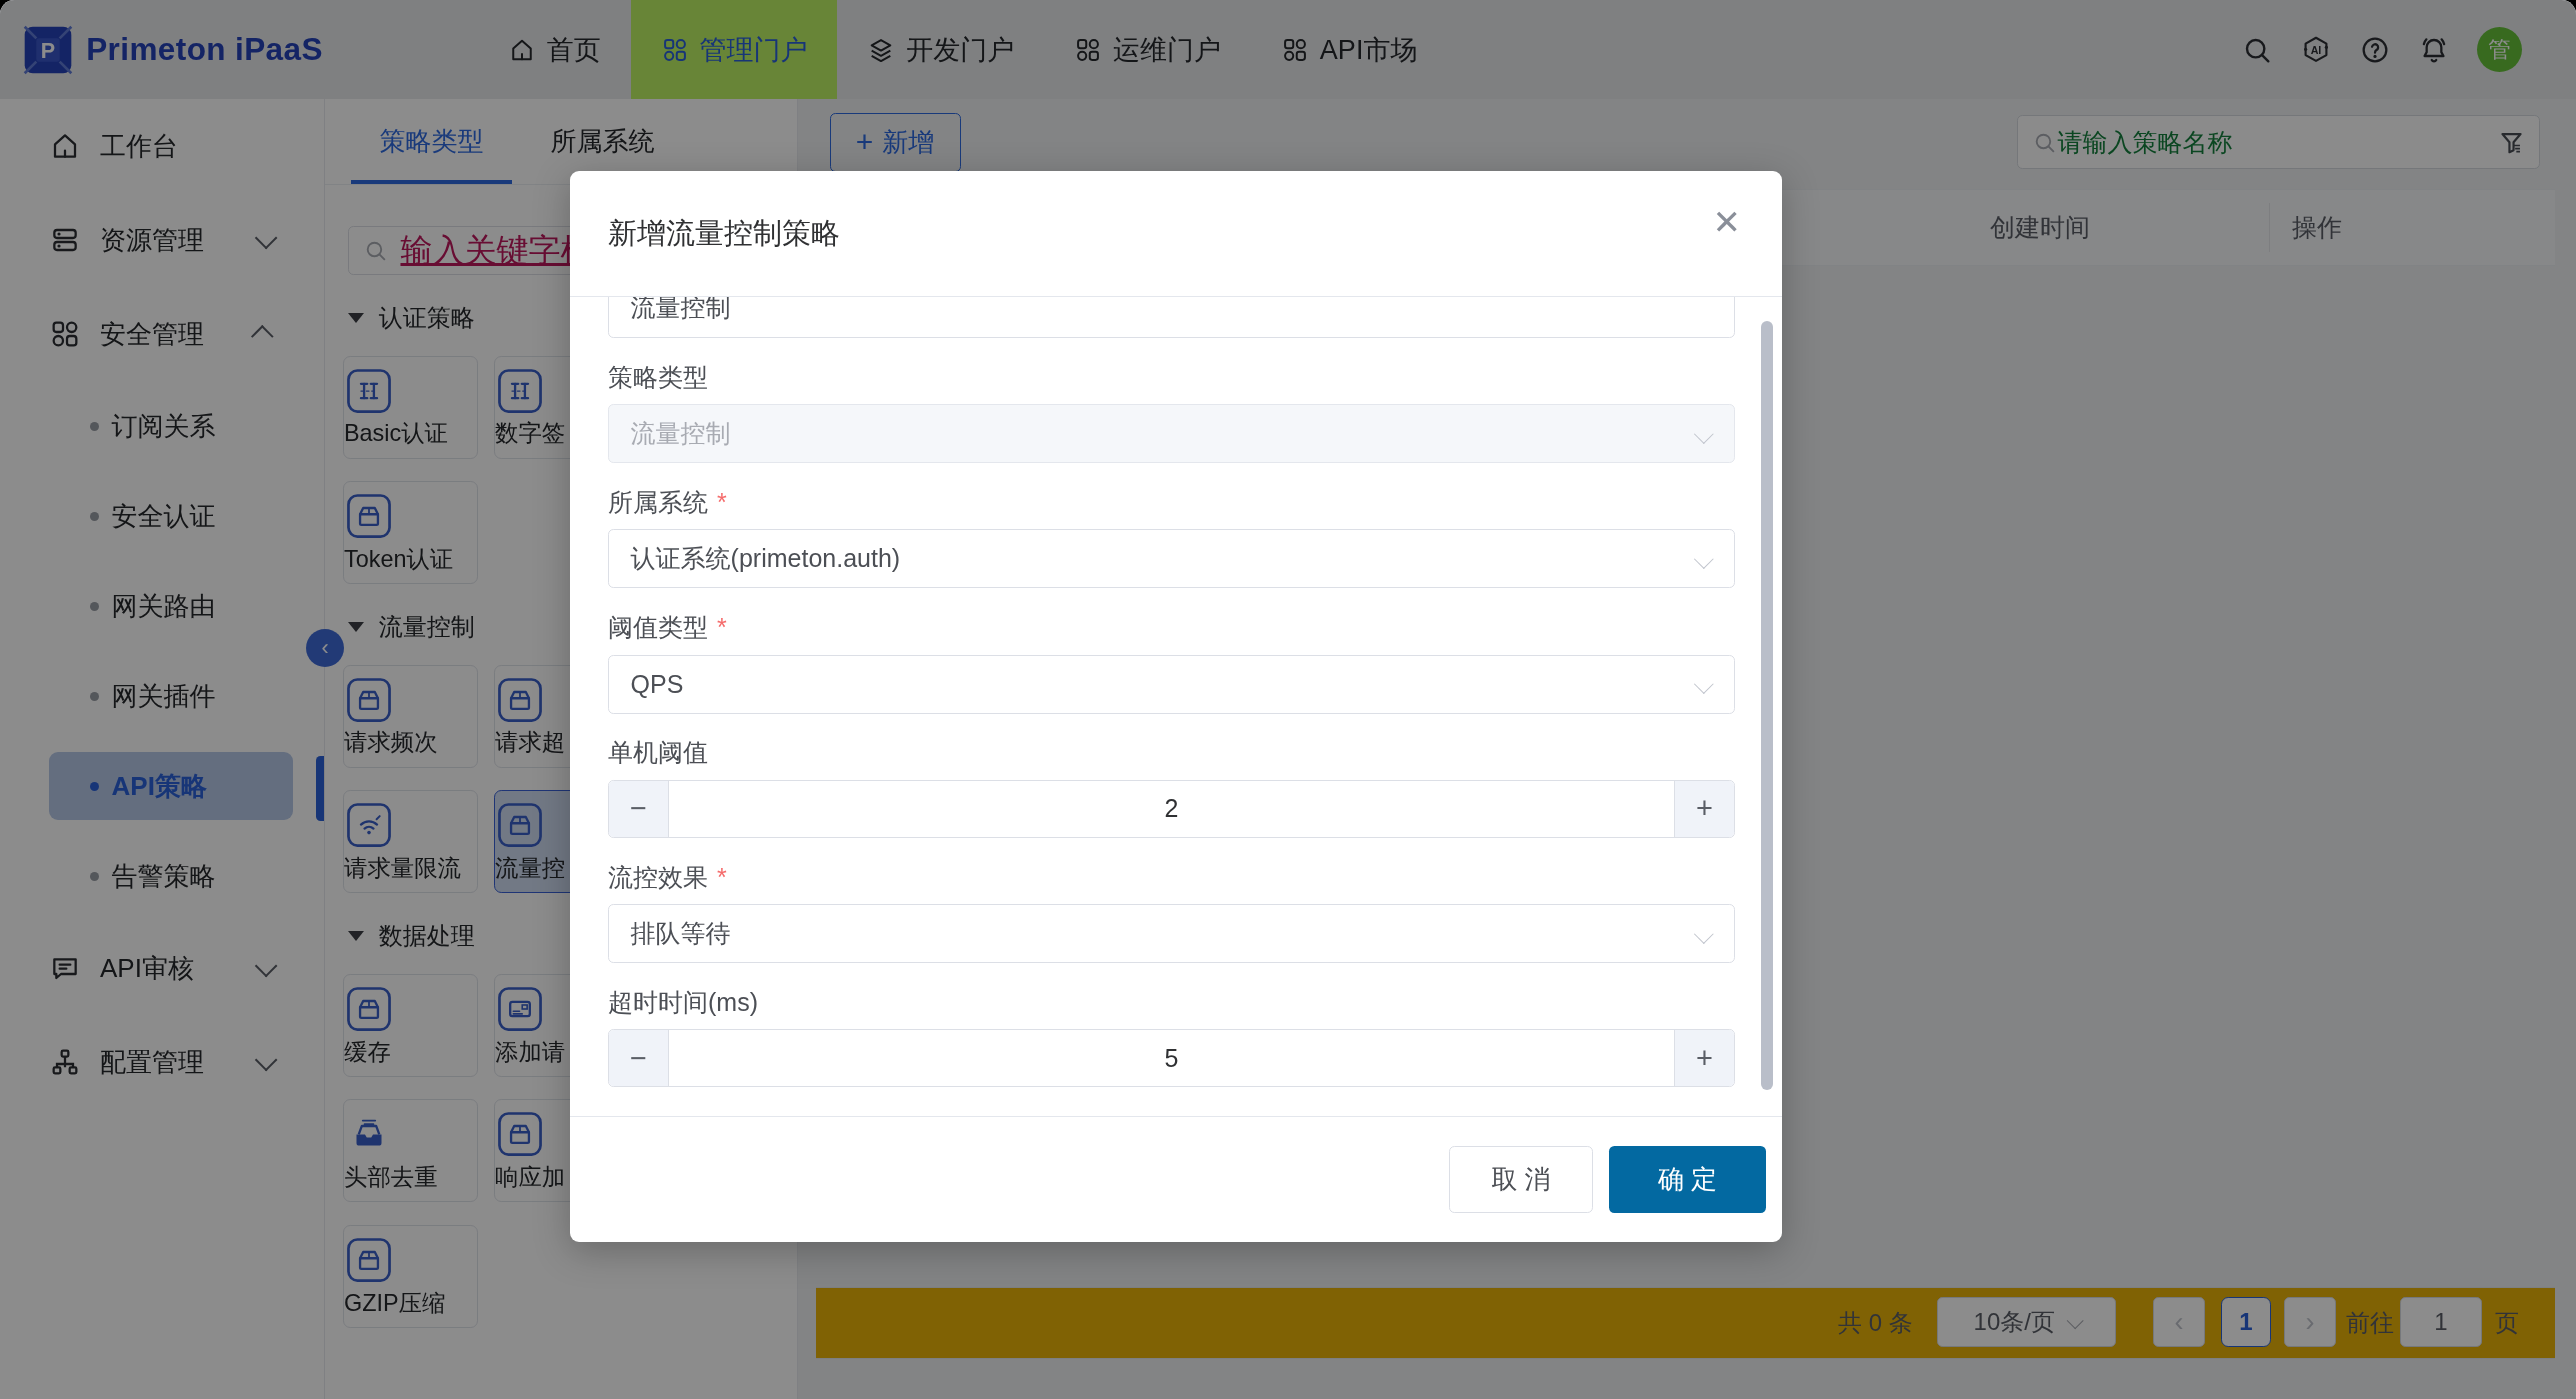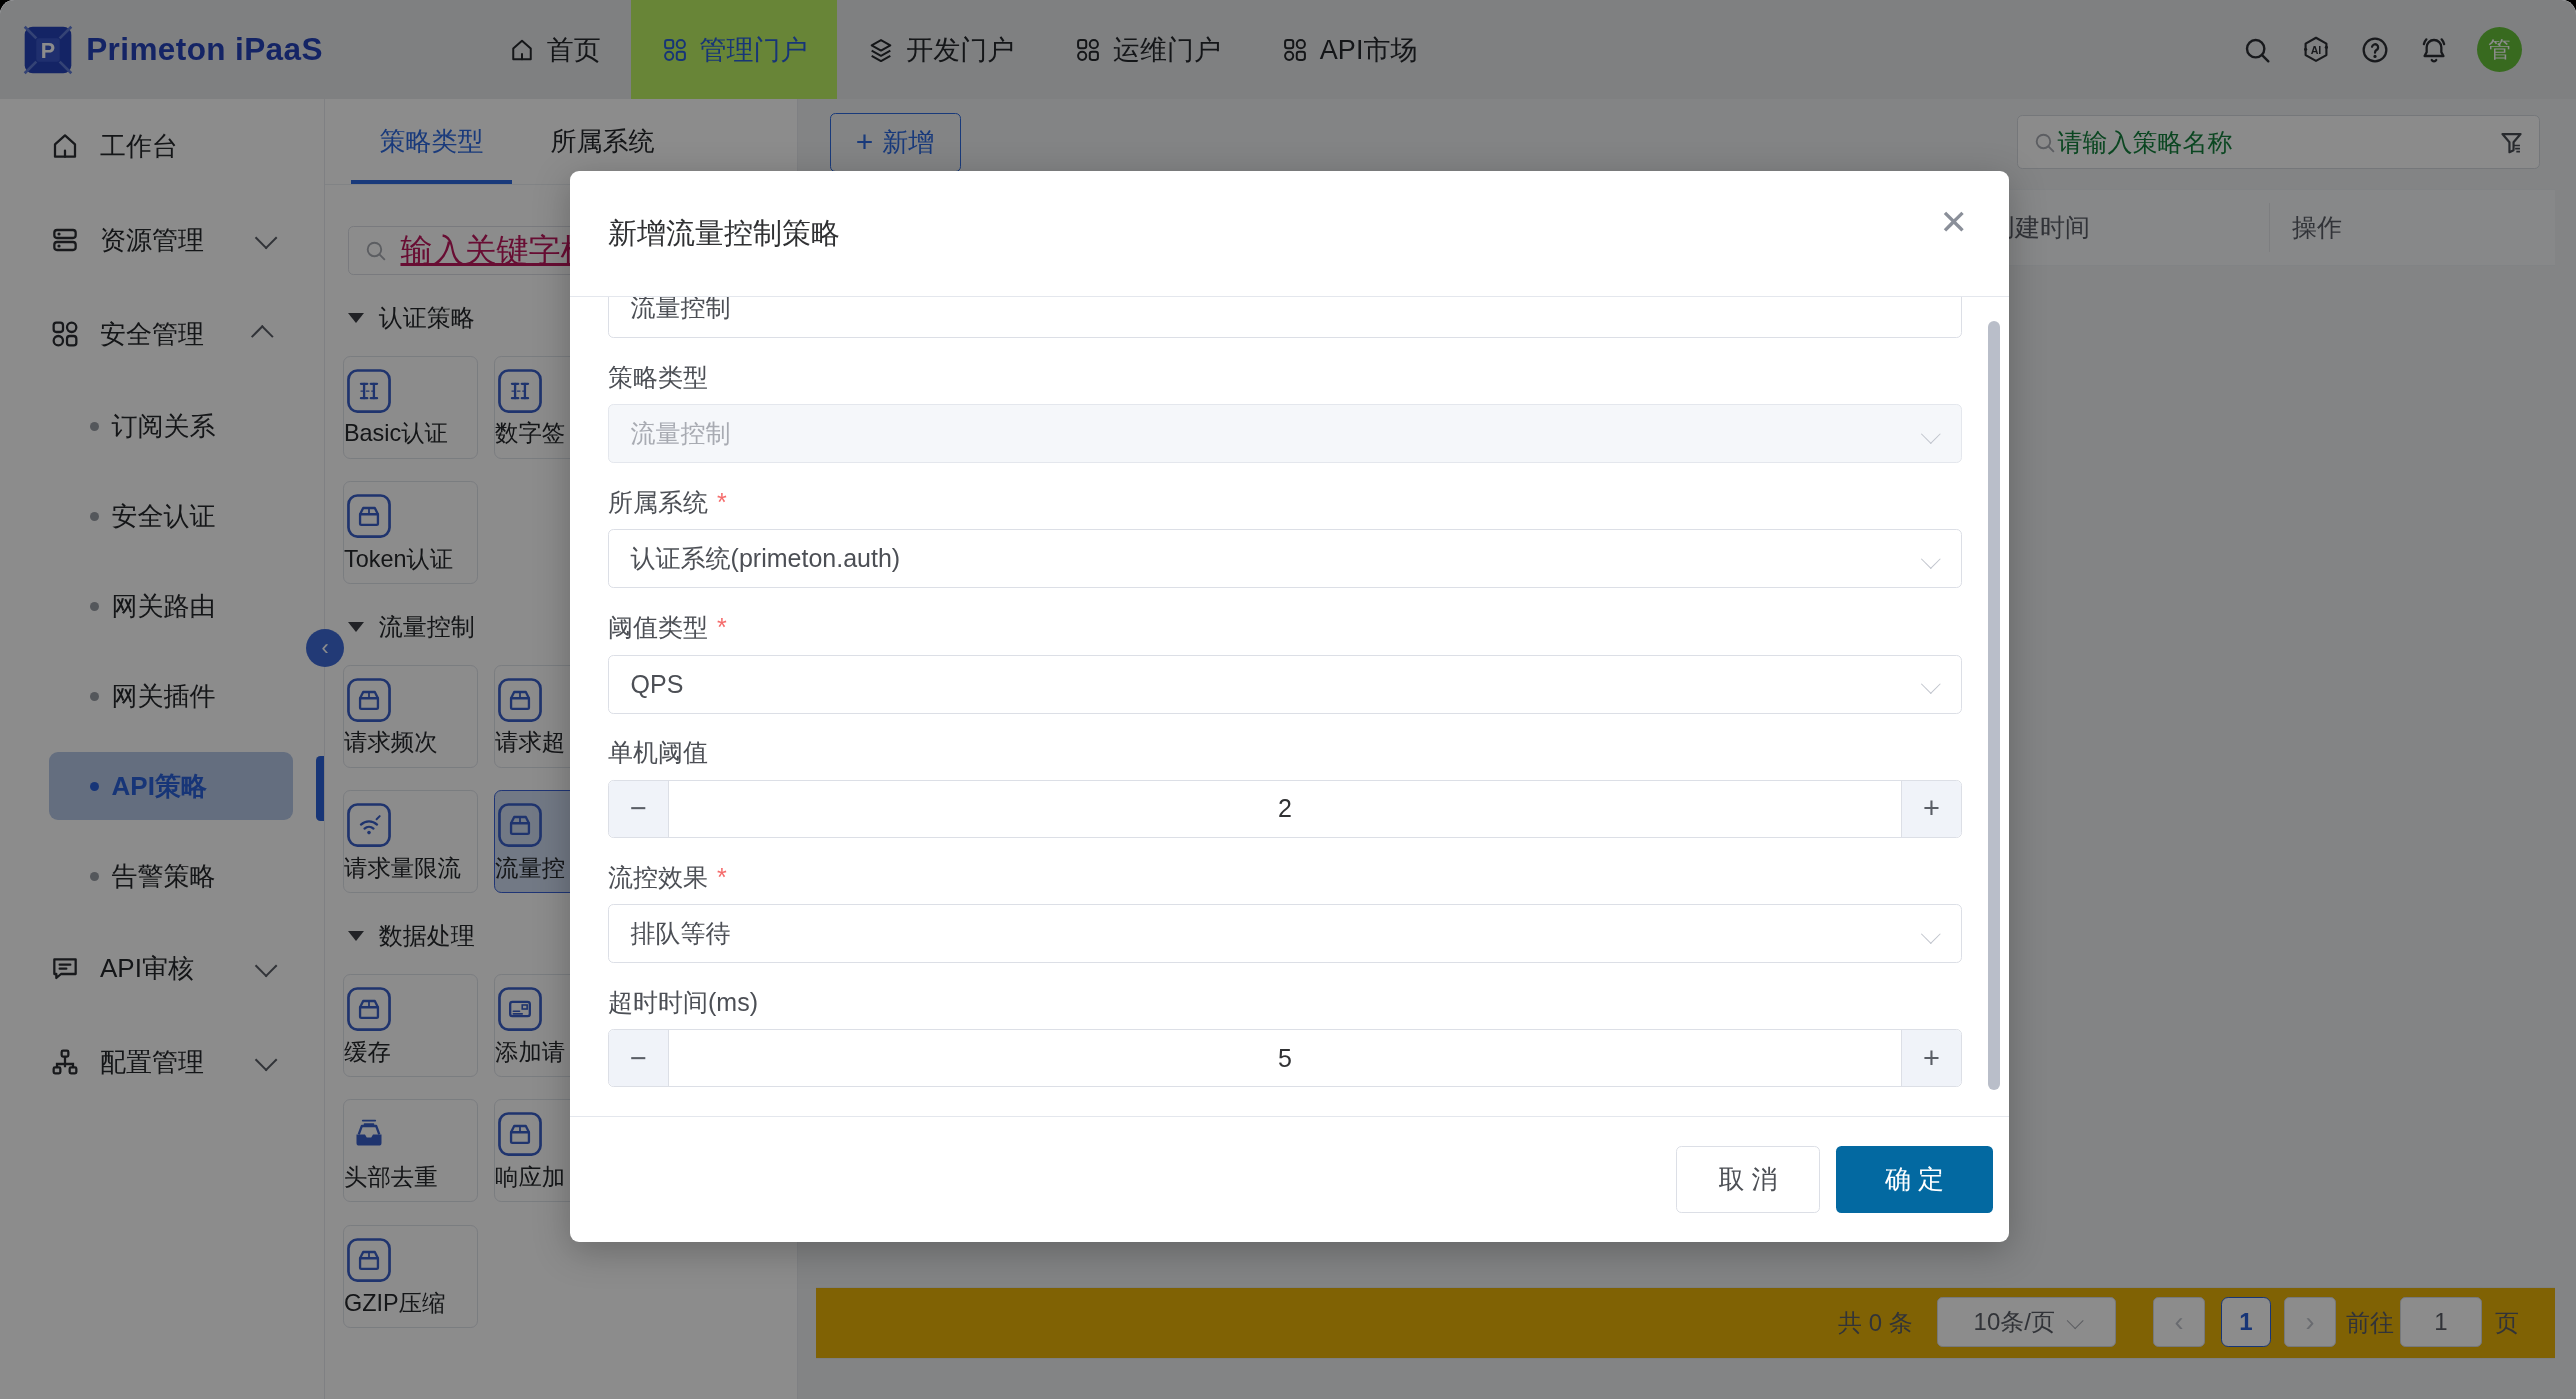--- a/index.html
+++ b/index.html
@@ -67,21 +67,21 @@
   .th-divider{position:absolute;left:1453px;top:12.6px;bottom:12.6px;width:0.9px;background:#e3e6ea;}
   .pagefoot{position:absolute;left:18px;right:21px;top:1188px;height:70px;background:#eab308;border-top:0.9px solid #e4e7ec;border-bottom:0.9px solid #e4e7ec;}
   .pf{position:absolute;display:flex;align-items:center;justify-content:center;font-size:24px;color:#5a5e66;box-sizing:border-box;}
   .pf.box{border:0.9px solid #d7dae0;border-radius:5.4px;background:#fff;height:50px;top:9px;cursor:pointer;}
   .pf.text{height:70px;top:0;}
   .pf .pcaret{width:10.8px;height:10.8px;border-right:1.8px solid #a8abb2;border-bottom:1.8px solid #a8abb2;transform:rotate(45deg) translateY(-1.8px);margin-left:12.6px;}
   .pf .arrow{font-size:27px;color:#c0c4cc;}
   .pf.page-active{border:1.3px solid #2b62d9;border-radius:7.2px;color:#2b62d9;font-weight:bold;}
   
   .overlay{position:absolute;inset:0;background:rgba(0,0,0,0.45);z-index:50;}
-  .modal{position:absolute;left:570px;top:171px;width:1439px;height:1071px;background:#fff;border-radius:9px;z-index:60;box-shadow:0 9px 36px rgba(0,0,0,.25);}
+  .modal{position:absolute;left:570px;top:171px;width:1212px;height:1071px;background:#fff;border-radius:9px;z-index:60;box-shadow:0 9px 36px rgba(0,0,0,.25);}
   .m-head{position:relative;height:125px;border-bottom:0.9px solid #e4e7ed;display:flex;align-items:center;}
   .m-title{margin-left:38px;font-size:29px;color:#303133;}
   .m-close{position:absolute;right:41px;top:34px;font-size:34px;color:#8a8f99;line-height:1;cursor:pointer;font-weight:300;}
   .m-body{position:relative;height:819px;overflow:hidden;padding:0 47px 0 38px;box-sizing:border-box;}
   .name-input{height:59px;margin-top:-20px;border:0.9px solid #dcdfe6;border-radius:5.4px;display:flex;align-items:center;padding:0 21.6px;font-size:25px;color:#4c4f55;background:#fff;}
   .f-label{margin-top:23.4px;height:32px;display:flex;align-items:center;font-size:25px;color:#4c4f55;}
   .f-label .star{color:#f56c6c;margin-left:9px;font-size:25px;}
   .sel{position:relative;margin-top:10.8px;height:59px;border:0.9px solid #dcdfe6;border-radius:5.4px;display:flex;align-items:center;padding:0 54px 0 21.6px;font-size:25px;color:#4c4f55;background:#fff;cursor:pointer;box-sizing:border-box;}
   .sel.disabled{background:#f5f7fa;border-color:#e4e7ed;color:#a8abb2;cursor:not-allowed;}
   .sel .scaret{position:absolute;right:23.4px;top:21.6px;width:12.6px;height:12.6px;border-right:1.8px solid #c0c4cc;border-bottom:1.8px solid #c0c4cc;transform:rotate(45deg);}

